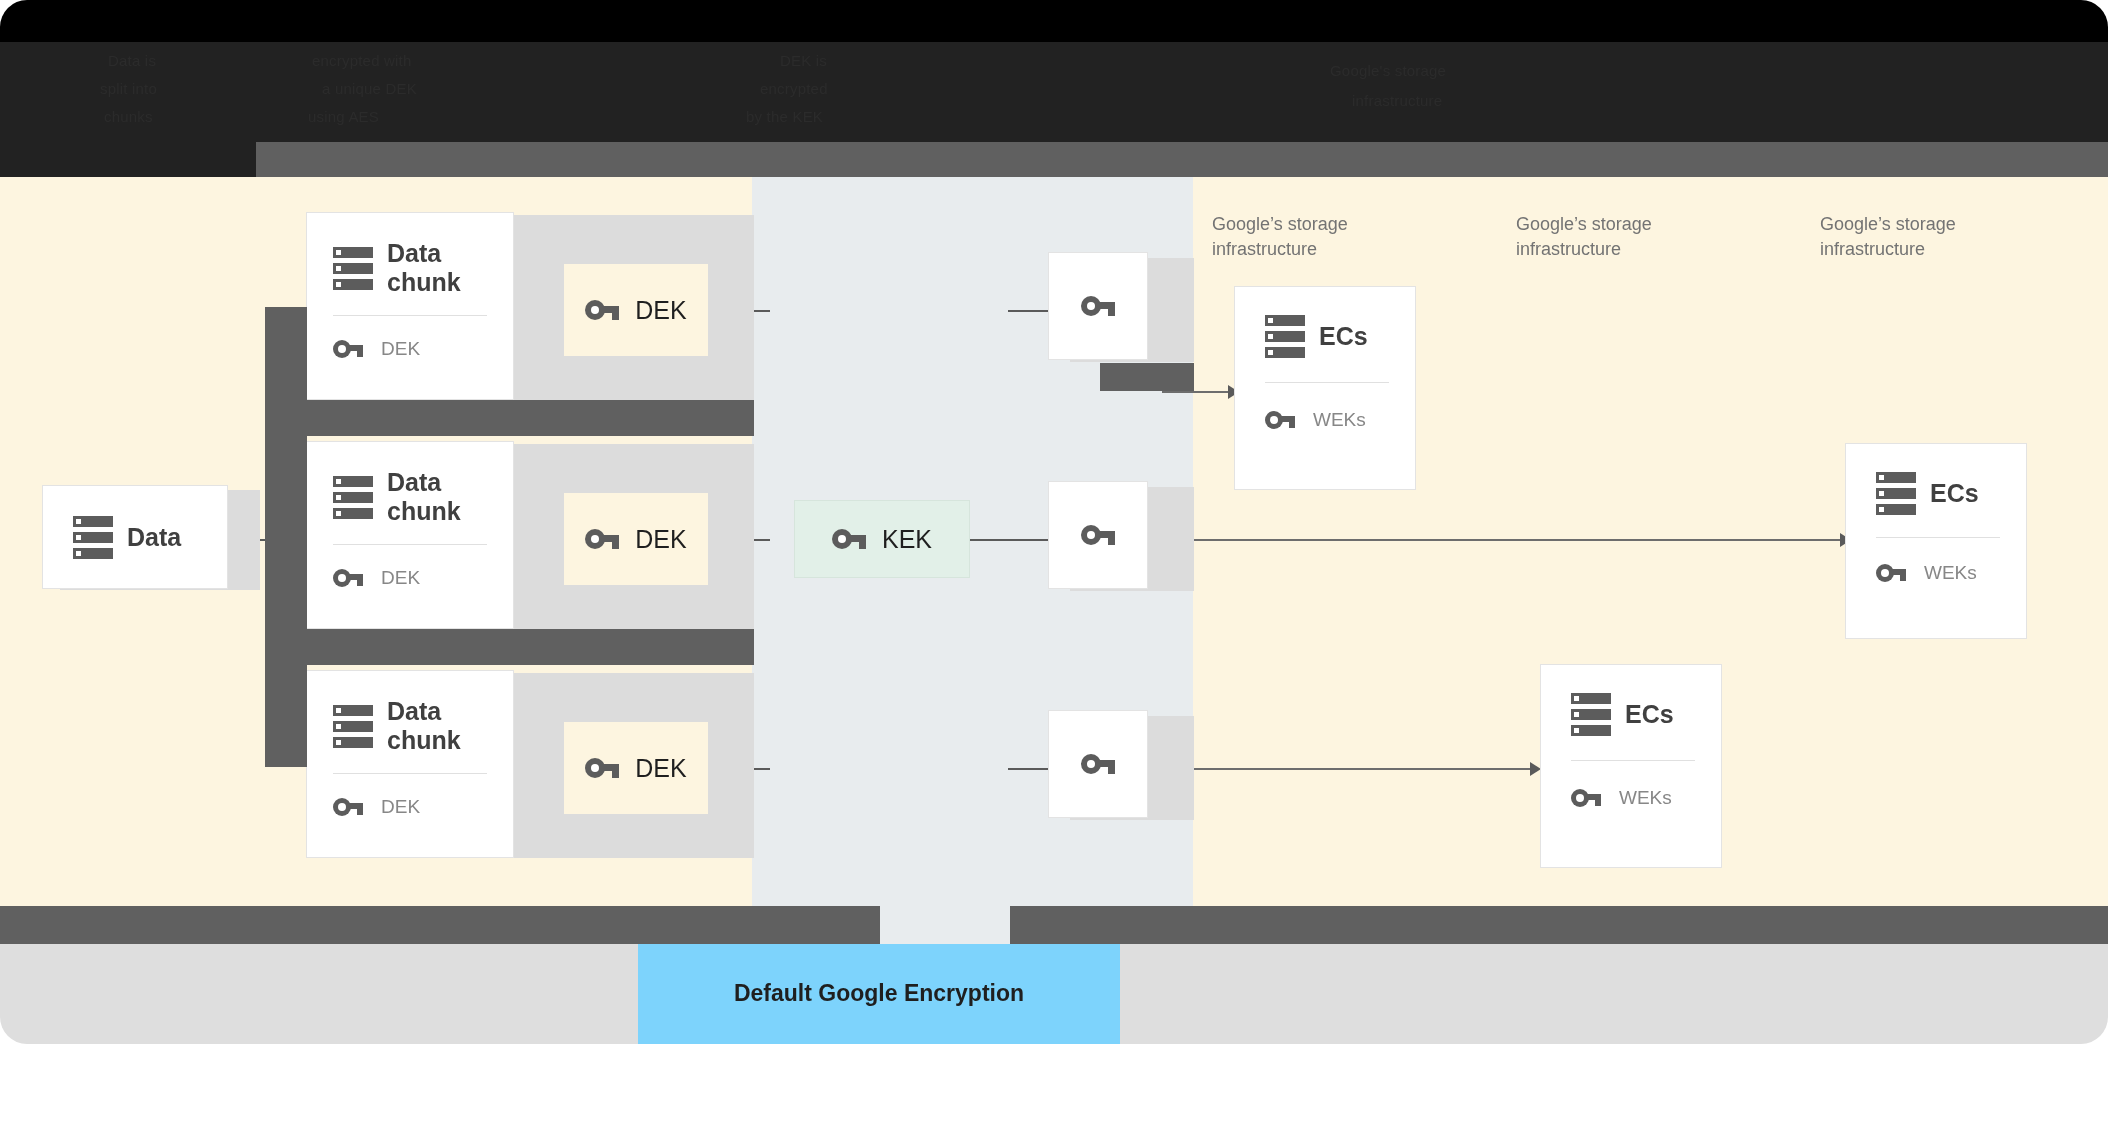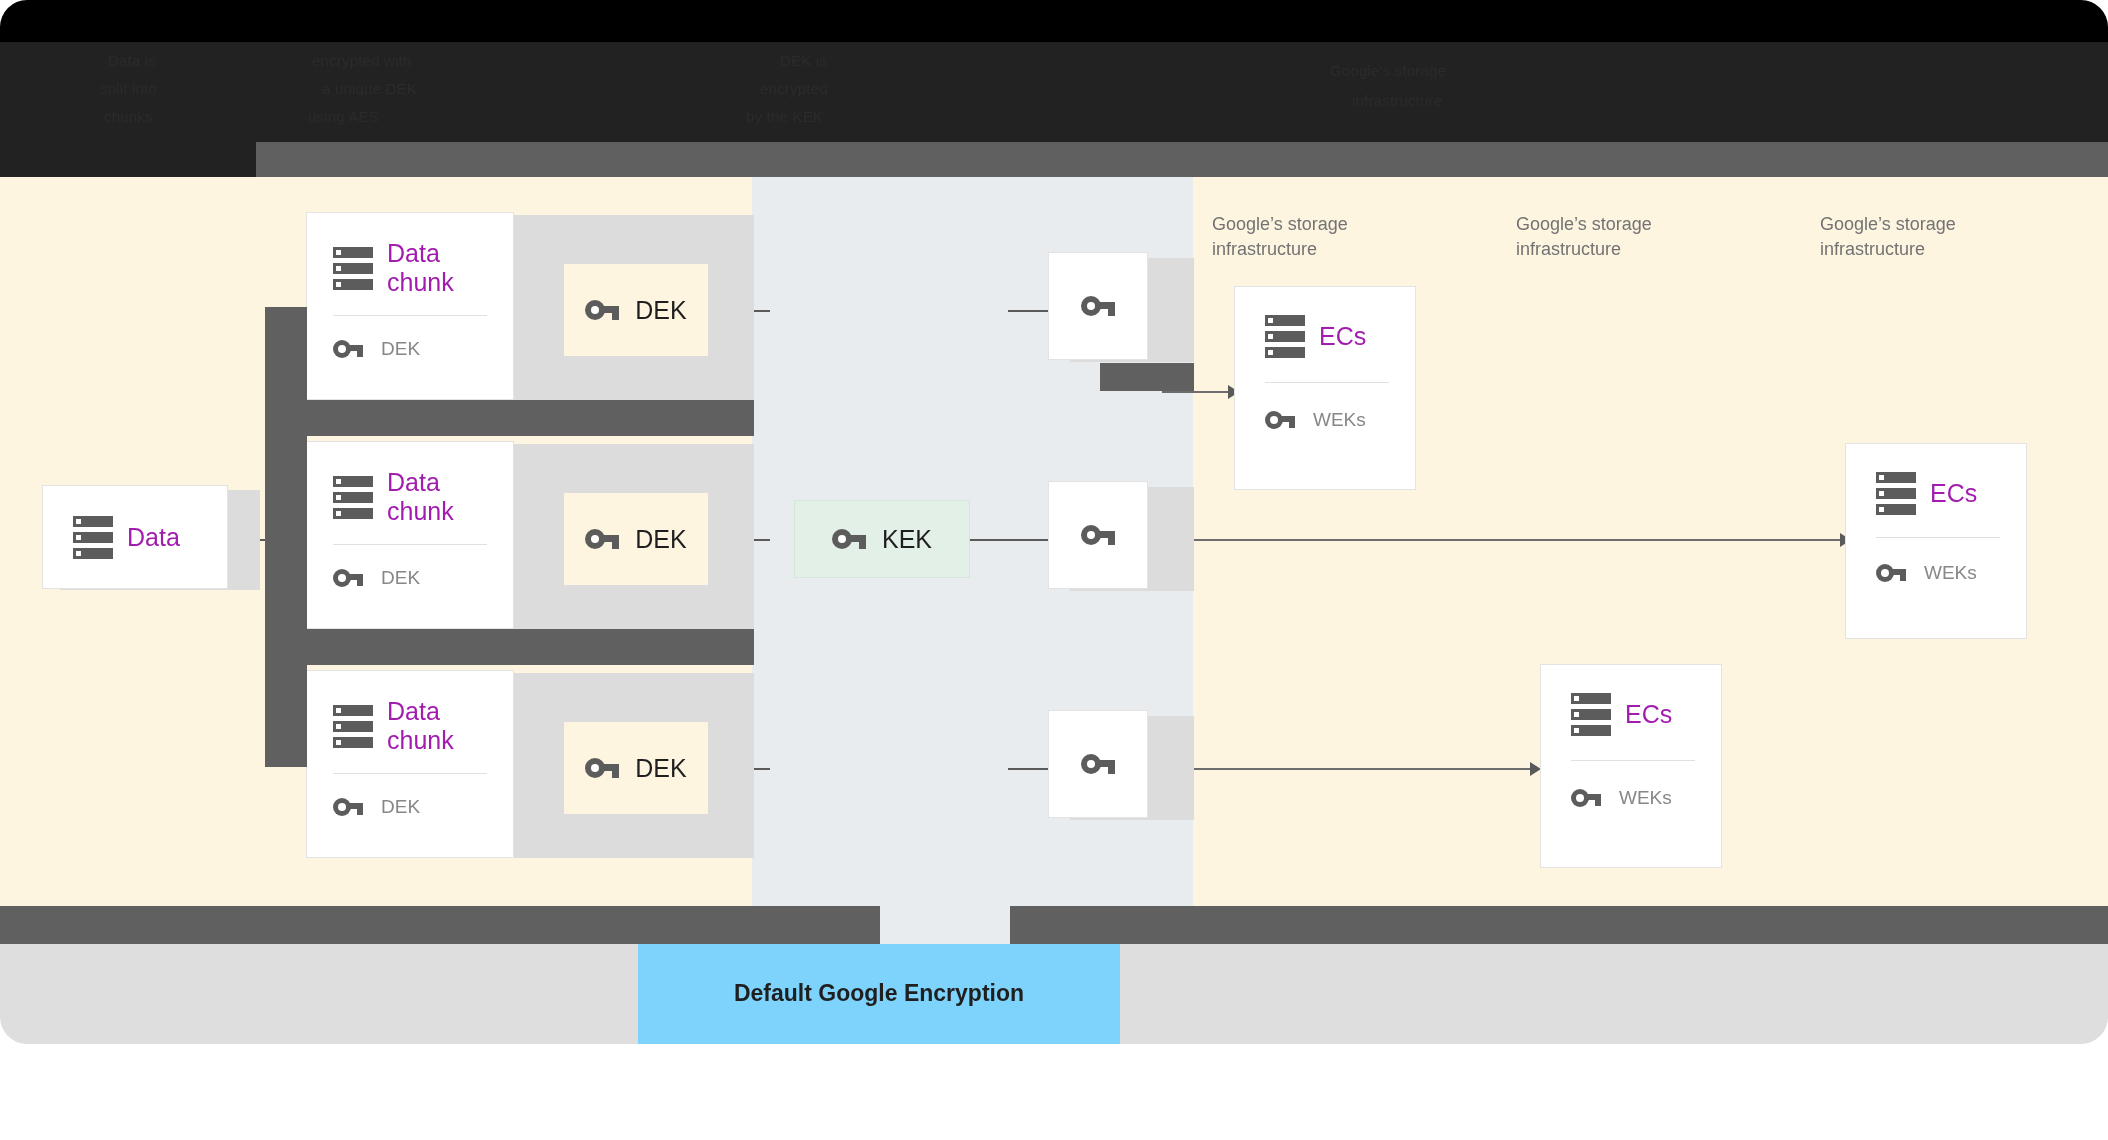--- a/index.html
+++ b/index.html
@@ -139,22 +139,23 @@
     display: flex;
     align-items: center;
     gap: 14px;
   }
   .card-div {
     height: 1px;
     background: #e0e0e0;
   }
   .card-title {
     font-size: 25px;
-    color: #a21caf;
+    color: #404040;
     line-height: 1.16;
+    font-weight: bold;
   }
   .card-sub {
     font-size: 19px;
     color: #878787;
   }
 
   
   .srv {
     width: 40px;
     display: flex;

